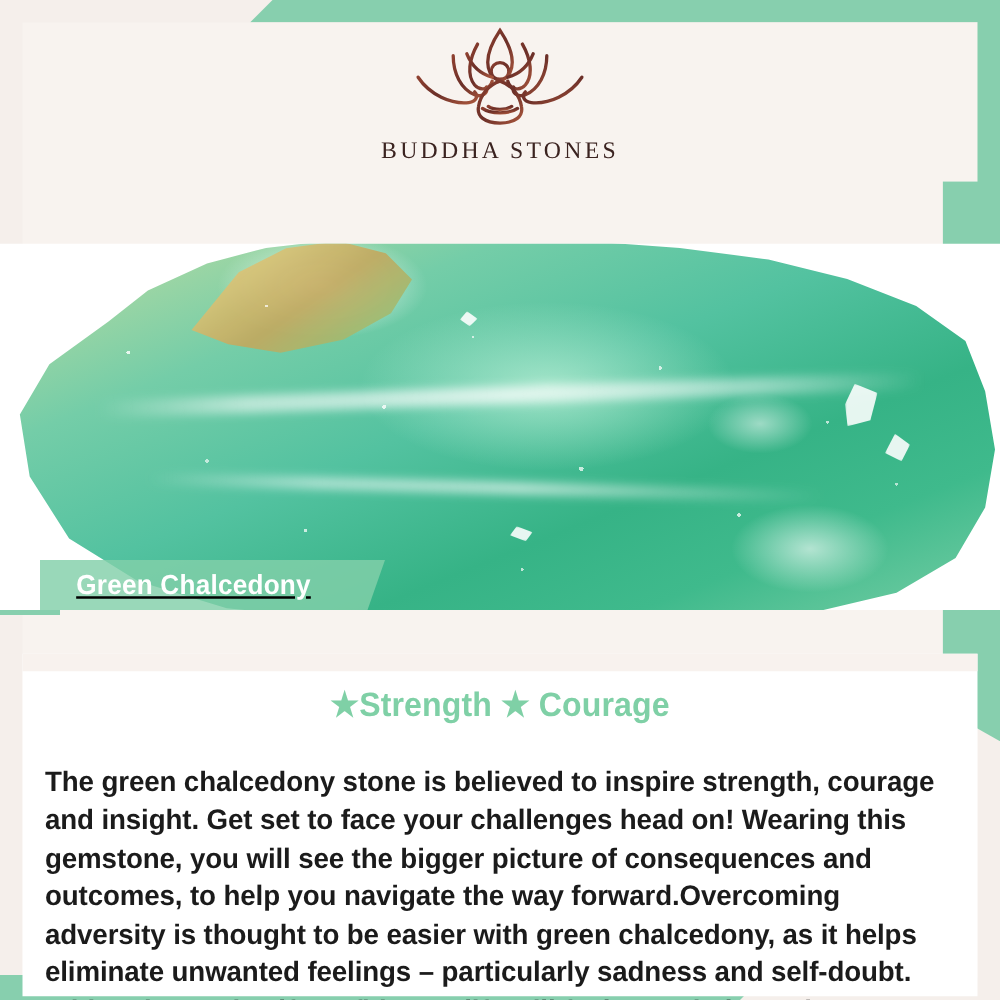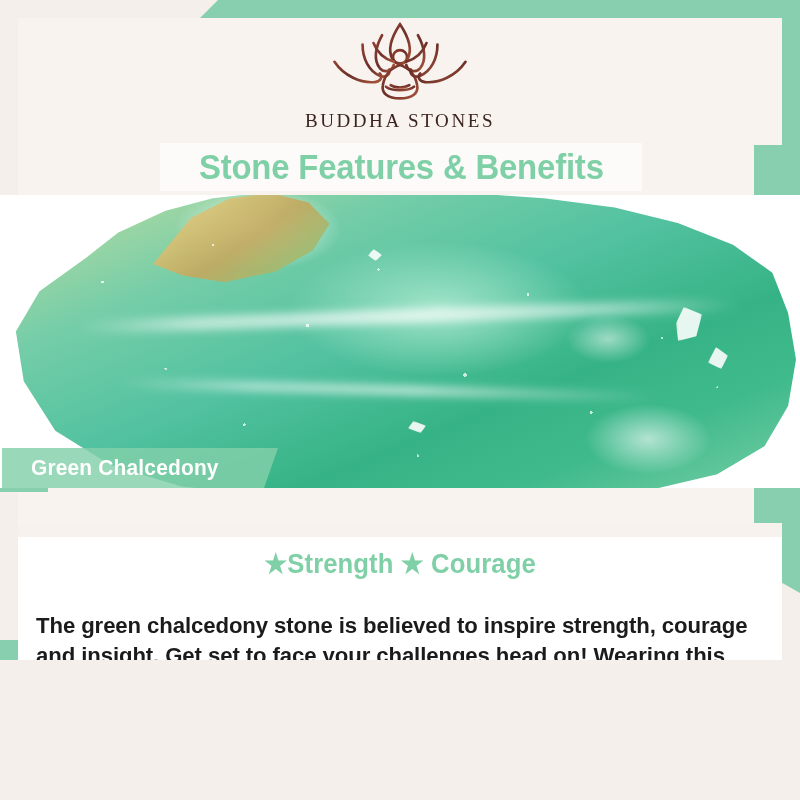--- a/index.html
+++ b/index.html
@@ -1,21 +1,21 @@
 <!DOCTYPE html>
 <html><head>
 <meta charset="utf-8">
 <style>
   html,body{margin:0;padding:0;}
   body{
     width:800px;height:800px;overflow:hidden;
     font-family:"Liberation Sans",sans-serif;
     background:#f5efeb;
   }
-  #card{position:relative;width:800px;height:660px;overflow:hidden;background:#f5efeb;}
+  #card{position:relative;width:800px;height:800px;overflow:hidden;background:#f5efeb;}
 
   
   .deco{position:absolute;background:#87cfae;}
   #deco-top{
     top:0;left:200px;width:600px;height:18px;
     clip-path:polygon(18px 0,100% 0,100% 100%,0 100%);
   }
   #deco-right{
     top:0;right:0;width:18px;height:200px;
   }
@@ -123,24 +123,25 @@
       radial-gradient(circle 1.2px at 83% 48%, rgba(255,255,255,.75) 0 100%, transparent 0),
       radial-gradient(circle 1.4px at 30% 76%, rgba(255,255,255,.8) 0 100%, transparent 0),
       radial-gradient(circle 1.2px at 52% 86%, rgba(255,255,255,.75) 0 100%, transparent 0),
       radial-gradient(circle 1.3px at 20% 58%, rgba(255,255,255,.7) 0 100%, transparent 0),
       radial-gradient(circle 1.1px at 90% 64%, rgba(255,255,255,.7) 0 100%, transparent 0);
     opacity:.9;
   }
 
   
   #stone-label{
-    position:absolute;top:448px;left:2px;width:276px;height:40px;
+    position:absolute;top:448px;left:32px;width:276px;height:40px;
     background:rgba(131,208,170,.82);
     display:flex;align-items:center;
     clip-path:polygon(0 0,100% 0,calc(100% - 14px) 100%,0 100%);
+    text-decoration:underline;
   }
   #stone-label-text{
     margin-left:24px;
     font-family:"Liberation Sans Narrow","Liberation Sans",sans-serif;
     font-size:22px;font-weight:700;color:#ffffff;letter-spacing:.2px;
     transform:scaleX(.95);
   }
 
   
   #content{
@@ -212,23 +213,20 @@
 
           <path d="M100 60 C88 64 80 74 78 86 C76 96 84 103 100 103 C116 103 124 96 122 86 C120 74 112 64 100 60 Z"></path>
           <path d="M82 88 C90 94 110 94 118 88"></path>
           <path d="M88 86 C94 90 106 90 112 86"></path>
         </g>
       </svg>
       <div id="brand-name">BUDDHA STONES</div>
     </div>
   </div>
 
-  <div id="title-banner">
-    <div id="title-text">Stone Features &amp; Benefits</div>
-  </div>
 
   <div id="photo-area">
     <div id="stone">
       <div id="stone-ochre"></div>
       <div id="stone-band"></div>
       <div id="stone-band2"></div>
       <div class="chip" id="chip1"></div>
       <div class="chip" id="chip2"></div>
       <div class="chip" id="chip3"></div>
       <div class="chip" id="chip4"></div>

